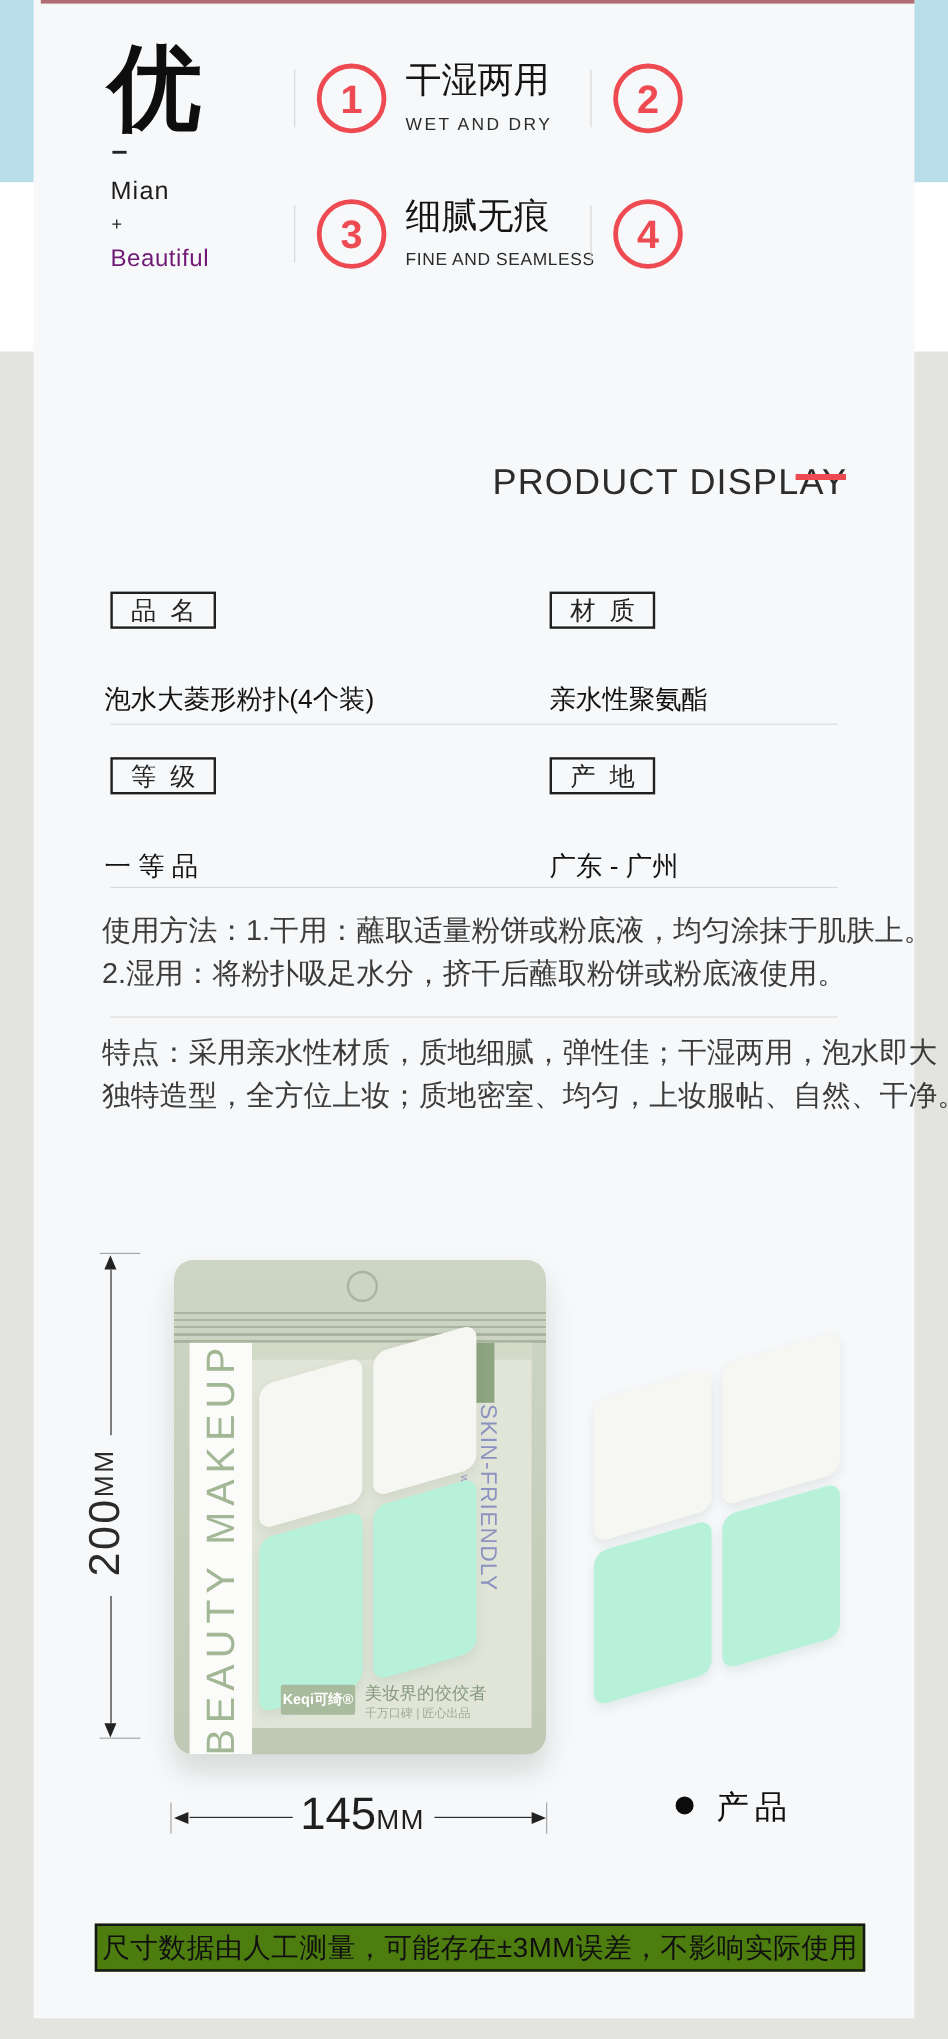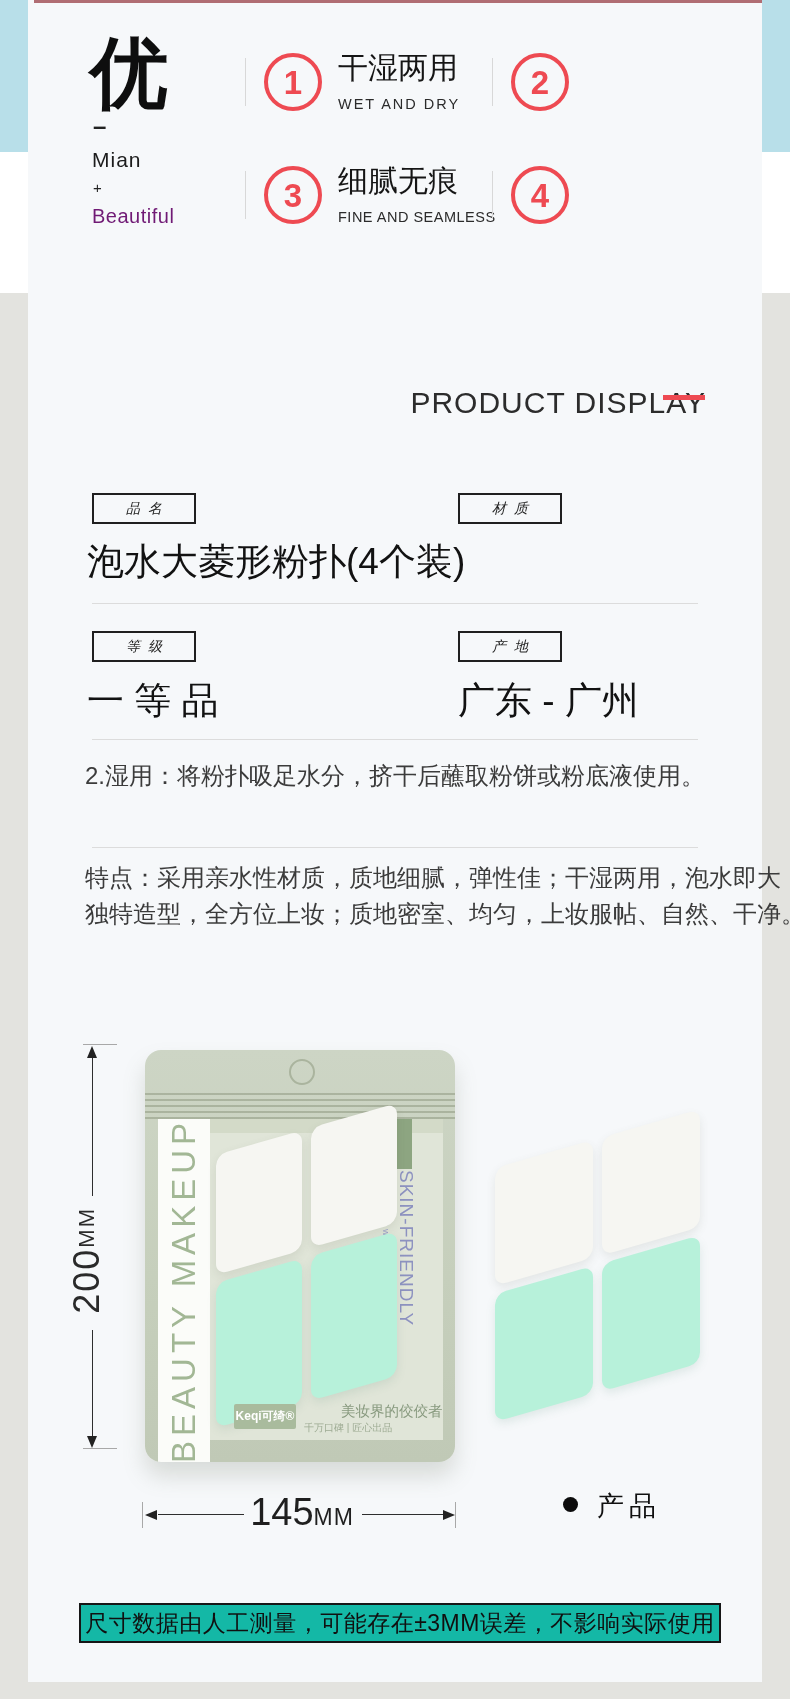--- a/index.html
+++ b/index.html
@@ -32,23 +32,23 @@
   .feat-title{font-size:30px;color:#151515;line-height:32px;}
   .feat-sub{font-size:14.5px;color:#2b2b2b;letter-spacing:2px;margin-top:12px;}
   .feat-sub.tight{letter-spacing:.5px;}
 
   
   .sec-title{position:absolute;left:85px;top:318px;font-size:52px;font-weight:bold;letter-spacing:2px;color:#0d0d0d;}
   .sec-sub{position:absolute;left:398px;top:356px;width:308px;text-align:right;font-size:30px;color:#2c2c2c;letter-spacing:1px;margin-top:30px;}
   .sec-redbar{position:absolute;left:663px;top:395px;width:42px;height:5px;background:#ee4a52;}
 
   
-  .spec-box{position:absolute;width:104px;height:31px;border:2px solid #1f1f1f;box-sizing:border-box;
-            display:flex;align-items:center;justify-content:center;font-size:14px;color:#222;white-space:pre;font-style:italic;}
-  .spec-val{position:absolute;font-size:37px;color:#121212;white-space:nowrap;}
+  .spec-box{position:absolute;width:88px;height:31px;border:2px solid #1f1f1f;box-sizing:border-box;
+            display:flex;align-items:center;justify-content:center;font-size:21px;color:#222;white-space:pre;}
+  .spec-val{position:absolute;font-size:22px;color:#121212;white-space:nowrap;margin-top:31px;}
   .hr{position:absolute;left:92px;width:606px;height:1px;background:#dcdcdc;}
   .para{position:absolute;left:85px;font-size:24px;color:#3b3b3b;line-height:36px;white-space:nowrap;}
 
   
   .bag{position:absolute;left:145px;top:1050px;width:310px;height:412px;border-radius:16px;
        background:linear-gradient(180deg,#cdd5c5 0%,#c6cfbc 55%,#c0c9b6 100%);
        box-shadow:0 14px 22px rgba(110,120,100,.22);overflow:hidden;}
   .bag-hole{position:absolute;left:144px;top:9px;width:22px;height:22px;border:2px solid #aab49e;border-radius:50%;}
   .bag-zip{position:absolute;left:0;top:43px;width:310px;height:27px;
            background:repeating-linear-gradient(180deg,rgba(130,140,115,.45) 0 2px,rgba(0,0,0,0) 2px 6px);}
@@ -62,21 +62,21 @@
   .bag-tab{position:absolute;left:241px;top:69px;width:26px;height:50px;background:#8da581;}
   .bag-skin{position:absolute;left:250px;top:120px;height:190px;font-size:19px;color:#8d92c0;letter-spacing:1px;}
   .bag-skin-sub{position:absolute;left:236px;top:126px;height:175px;font-size:9.5px;color:#9aa0c8;letter-spacing:.5px;}
   .puffs{position:absolute;display:flex;gap:9px;transform:skewY(-16deg);transform-origin:left top;}
   .puff-col{display:flex;flex-direction:column;gap:8px;}
   .puff{border-radius:11px;}
   .puff.white{background:#f6f6f2;box-shadow:0 4px 9px rgba(90,100,85,.12);}
   .puff.mint{background:#b7f1da;box-shadow:0 4px 9px rgba(90,140,120,.15);}
   .bag-logo{position:absolute;left:89px;top:354px;width:62px;height:25px;background:#a9bb9d;border-radius:2px;
             display:flex;align-items:center;justify-content:center;color:#fff;font-size:12px;font-weight:bold;}
-  .bag-slogan{position:absolute;left:159px;top:352px;font-size:14.5px;color:#87997e;margin-left:37px;}
+  .bag-slogan{position:absolute;left:159px;top:352px;font-size:14.5px;color:#87997e;}
   .bag-slogan-sub{position:absolute;left:159px;top:371px;font-size:10px;color:#9dab93;}
 
   
   .tick-h{position:absolute;height:1px;background:#a8a8a8;}
   .tick-v{position:absolute;width:1px;background:#a8a8a8;}
   .dline-v{position:absolute;width:1px;background:#2e2e2e;}
   .dline-h{position:absolute;height:1px;background:#2e2e2e;}
   .arr{position:absolute;width:0;height:0;}
   .arr.up{border-left:5px solid transparent;border-right:5px solid transparent;border-bottom:12px solid #222;}
   .arr.down{border-left:5px solid transparent;border-right:5px solid transparent;border-top:12px solid #222;}
@@ -88,21 +88,21 @@
   .unit{font-size:22px;}
   .dim-w-text{position:absolute;left:246px;top:1491px;width:112px;text-align:center;color:#1f1f1f;white-space:nowrap;}
   .dim-w-text .num-big{font-size:38px;}
   .dim-w-text .unit{font-size:23px;letter-spacing:1px;}
 
   .prod-dot{position:absolute;left:563px;top:1497px;width:15px;height:15px;border-radius:50%;background:#0c0c0c;}
   .prod-label{position:absolute;left:597px;top:1488px;font-size:27px;letter-spacing:5px;color:#101010;}
 
   .disclaimer{position:absolute;left:79px;top:1603px;width:642px;height:40px;border:2px solid #161616;
               box-sizing:border-box;display:flex;align-items:center;justify-content:center;
-              font-size:23px;color:#101010;background:#14b8a6;letter-spacing:.5px;white-space:nowrap;}
+              font-size:23px;color:#101010;background:#4d7c0f;letter-spacing:.5px;white-space:nowrap;}
 </style>
 </head>
 <body>
 
 <div class="page">
 
   <div class="top-strip"></div>
   <div class="strip blue left"></div>
   <div class="strip blue right"></div>
   <div class="strip white left"></div>
@@ -149,29 +149,31 @@
         <span>4</span>
       </div>
   </div>
 
   <div class="sec-sub">PRODUCT DISPLAY</div>
   <div class="sec-redbar"></div>
 
   <div class="spec-box" style="left:92px;top:493px;">品  名</div>
   <div class="spec-val" style="left:87px;top:537px;">泡水大菱形粉扑(4个装)</div>
   <div class="spec-box" style="left:458px;top:493px;">材  质</div>
+  <div class="spec-val" style="left:458px;top:537px;">亲水性聚氨酯</div>
   <div class="hr" style="top:603px;"></div>
 
   <div class="spec-box" style="left:92px;top:631px;">等  级</div>
   <div class="spec-val" style="left:87px;top:676px;">一 等 品</div>
   <div class="spec-box" style="left:458px;top:631px;">产  地</div>
   <div class="spec-val" style="left:458px;top:676px;">广东 - 广州</div>
   <div class="hr" style="top:739px;"></div>
 
   <div class="para" style="top:758px;">
+    <div>使用方法：1.干用：蘸取适量粉饼或粉底液，均匀涂抹于肌肤上。</div>
     <div>2.湿用：将粉扑吸足水分，挤干后蘸取粉饼或粉底液使用。</div>
   </div>
   <div class="hr" style="top:847px;"></div>
 
   <div class="para" style="top:860px;">
     <div>特点：采用亲水性材质，质地细腻，弹性佳；干湿两用，泡水即大，</div>
     <div>独特造型，全方位上妆；质地密室、均匀，上妆服帖、自然、干净。</div>
   </div>
 
   <div class="bag">

